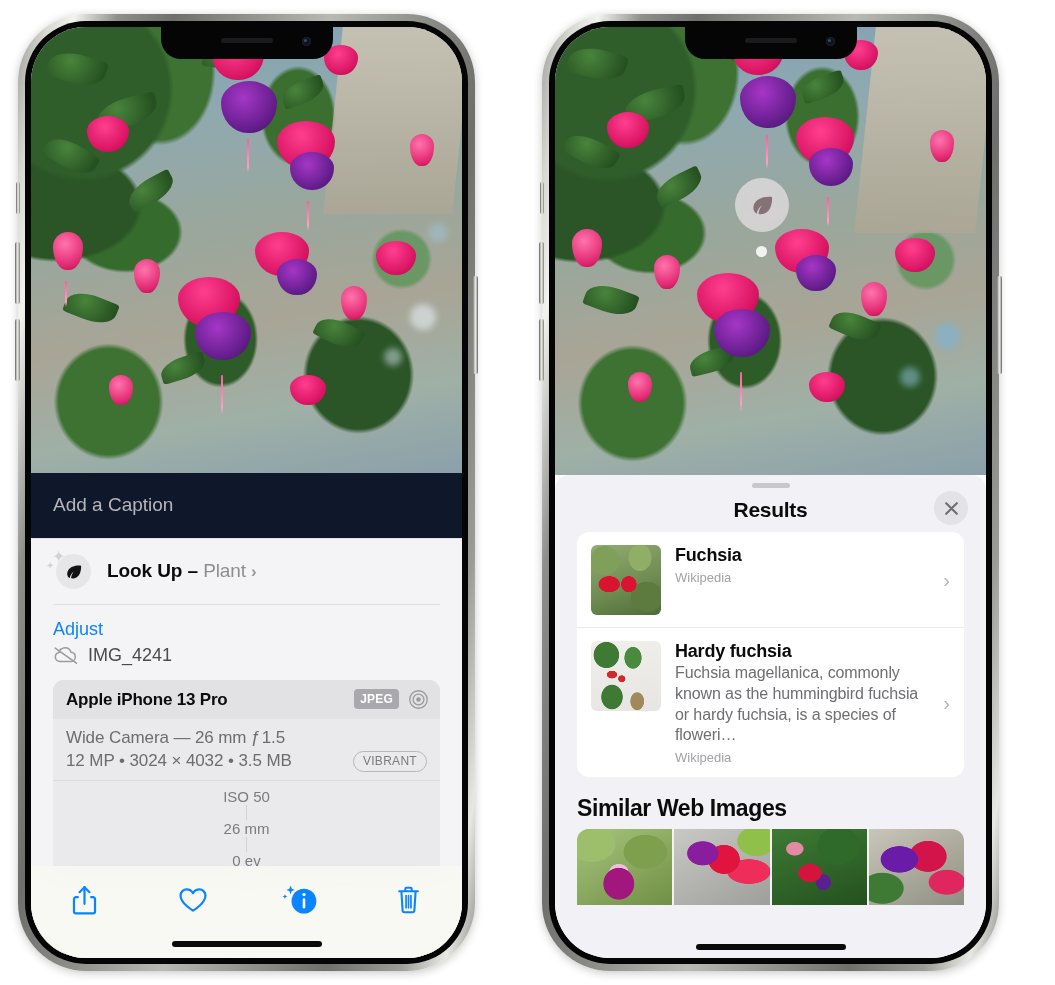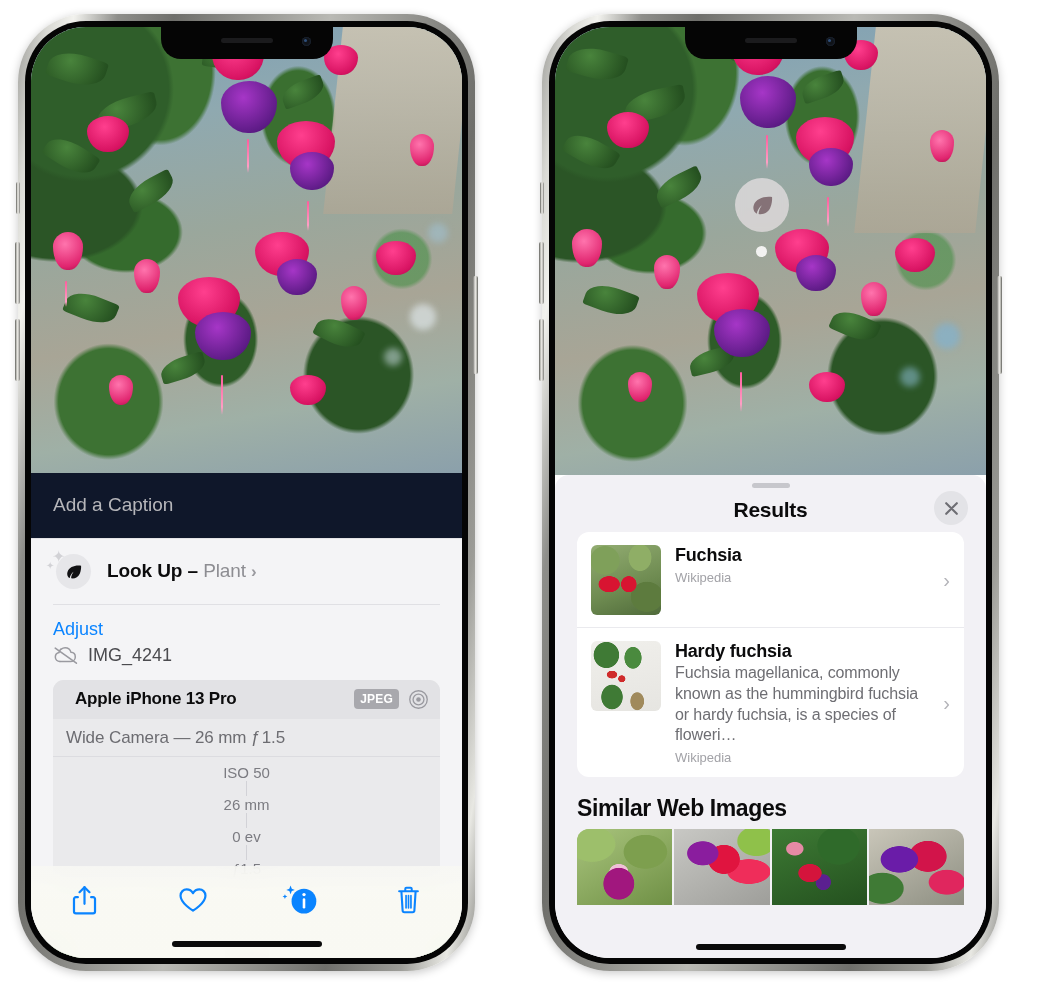--- a/index.html
+++ b/index.html
@@ -237,23 +237,23 @@
 
   
   .cam-card {
     margin: 14px 22px 0 22px;
     background: #eaeaec;
     border-radius: 11px;
     overflow: hidden;
   }
   .cam-head {
     display: flex;
-    align-items: center;
+    align-items: flex-end;
     justify-content: space-between;
-    padding: 9px 11px 9px 22px;
+    padding: 9px 11px 9px 13px;
     background: #e2e2e5;
     gap: 20px;
   }
   .cam-model {
     font-size: 17px;
     font-weight: bold;
     color: #0b0b0c;
     letter-spacing: -0.2px;
   }
   .cam-head-right { display: flex; align-items: center; gap: 9px; }
@@ -652,20 +652,24 @@
               <span class="jpeg-badge">JPEG</span>
               <svg width="21" height="21" viewBox="0 0 24 24">
                 <circle cx="12" cy="12" r="10" fill="none" stroke="#9a9aa0" stroke-width="1.5"></circle>
                 <circle cx="12" cy="12" r="6.2" fill="none" stroke="#9a9aa0" stroke-width="1.5"></circle>
                 <circle cx="12" cy="12" r="2.6" fill="#9a9aa0"></circle>
               </svg>
             </span>
           </div>
           <div class="cam-body">
             <div class="cam-line1">Wide Camera — 26 mm ƒ 1.5</div>
+            <div class="cam-line2">
+              <span class="txt">12 MP • 3024 × 4032 • 3.5 MB</span>
+              <span class="vibrant-pill">VIBRANT</span>
+            </div>
           </div>
           <div class="exif-row">
             <span class="exif-cell">ISO 50</span>
             <span class="exif-sep"></span>
             <span class="exif-cell">26 mm</span>
             <span class="exif-sep"></span>
             <span class="exif-cell">0 ev</span>
             <span class="exif-sep"></span>
             <span class="exif-cell">ƒ1.5</span>
             <span class="exif-sep"></span>

